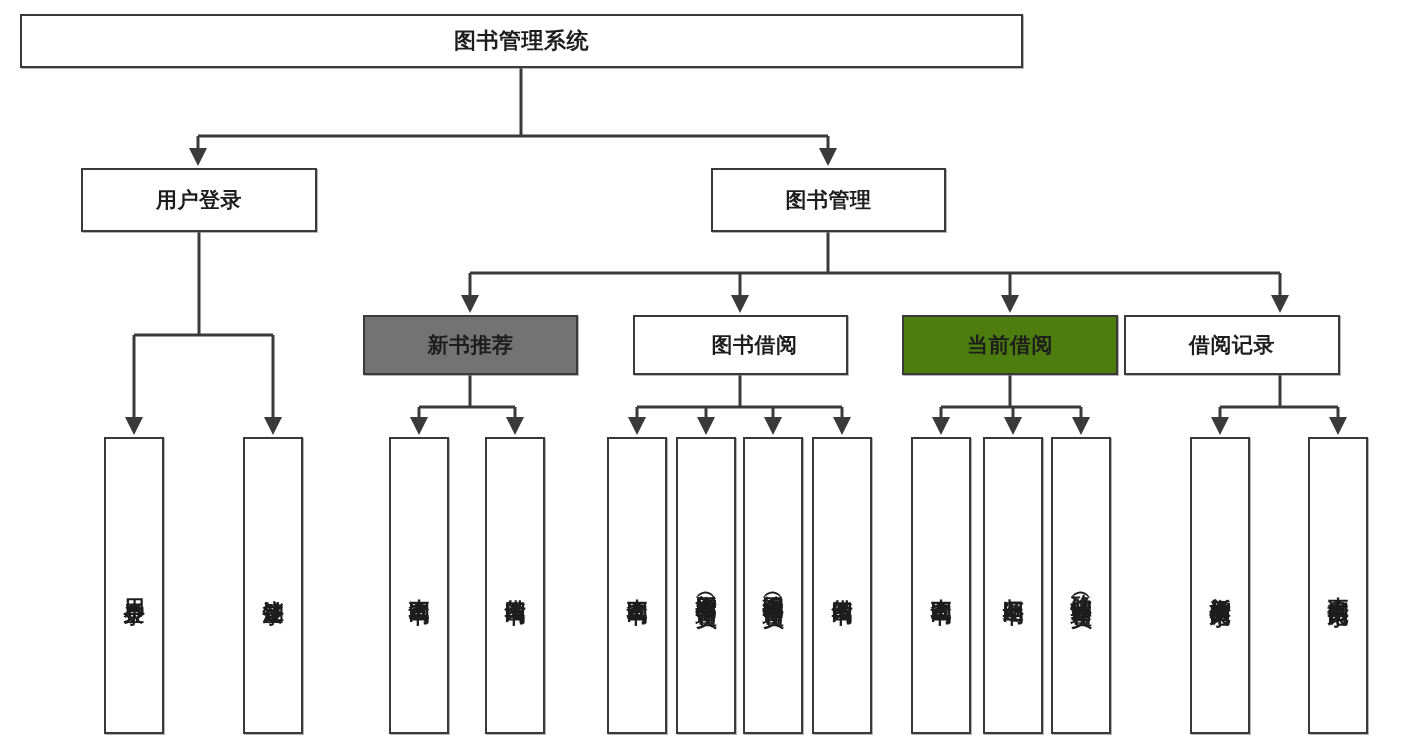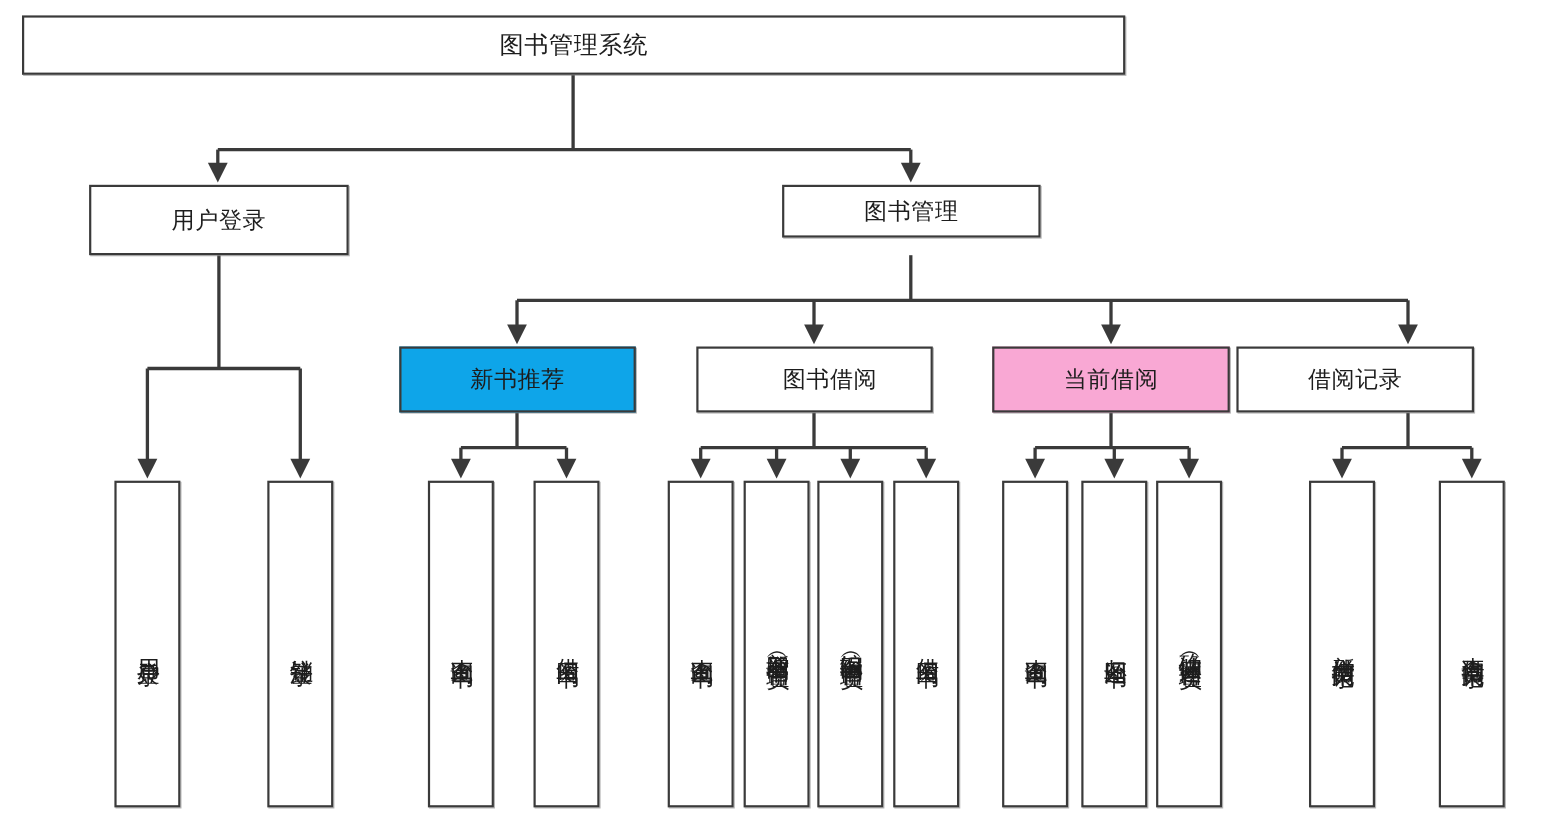--- a/index.html
+++ b/index.html
@@ -32,20 +32,21 @@
   .node-box {
     position: absolute;
     box-sizing: border-box;
     background: #ffffff;
     border: 2px solid #3a3a3a;
     box-shadow: 1px 1px 0 0 rgba(120,120,120,0.55);
     display: flex;
     align-items: center;
     justify-content: center;
     overflow: hidden;
+    font-weight: bold;
   }
   .node-label {
     color: #1d1d1d;
     white-space: nowrap;
     letter-spacing: 0.5px;
   }
   .node-root .node-label {
     font-size: 22px;
   }
   .node-l2 .node-label {
@@ -136,30 +137,30 @@
       <polygon points="1329,417 1347,417 1338,435" fill="#3a3a3a"></polygon>
     </svg>
 
   <div id="node-layer">
       <div class="node-box node-root" style="left: 20px; top: 14px; width: 1003px; height: 54px; border-color: rgb(58, 58, 58); background: rgb(255, 255, 255);">
         <span class="node-label" style="color: rgb(29, 29, 29);">图书管理系统</span>
       </div>
       <div class="node-box node-l2" style="left: 81px; top: 168px; width: 236px; height: 64px; border-color: rgb(58, 58, 58); background: rgb(255, 255, 255);">
         <span class="node-label" style="color: rgb(29, 29, 29);">用户登录</span>
       </div>
-      <div class="node-box node-l2" style="left: 711px; top: 168px; width: 235px; height: 48px; border-color: rgb(58, 58, 58); background: rgb(255, 255, 255);">
+      <div class="node-box node-l2" style="left: 711px; top: 168px; width: 235px; height: 64px; border-color: rgb(58, 58, 58); background: rgb(255, 255, 255);">
         <span class="node-label" style="color: rgb(29, 29, 29);">图书管理</span>
       </div>
-      <div class="node-box node-l3" style="left: 363px; top: 315px; width: 215px; height: 60px; border-color: rgb(58, 58, 58); background: #0ea5e9;">
+      <div class="node-box node-l3" style="left: 363px; top: 315px; width: 215px; height: 60px; border-color: rgb(58, 58, 58); background: #737373;">
         <span class="node-label" style="color: rgb(29, 29, 29);">新书推荐</span>
       </div>
       <div class="node-box node-l3" style="left: 633px; top: 315px; width: 215px; height: 60px; border-color: rgb(58, 58, 58); background: rgb(255, 255, 255); padding-left: 28px;">
         <span class="node-label" style="color: rgb(29, 29, 29);">图书借阅</span>
       </div>
-      <div class="node-box node-l3" style="left: 902px; top: 315px; width: 216px; height: 60px; border-color: rgb(58, 58, 58); background: #f9a8d4;">
+      <div class="node-box node-l3" style="left: 902px; top: 315px; width: 216px; height: 60px; border-color: rgb(58, 58, 58); background: #4d7c0f;">
         <span class="node-label" style="color: rgb(29, 29, 29);">当前借阅</span>
       </div>
       <div class="node-box node-l3" style="left: 1124px; top: 315px; width: 216px; height: 60px; border-color: rgb(58, 58, 58); background: rgb(255, 255, 255);">
         <span class="node-label" style="color: rgb(29, 29, 29);">借阅记录</span>
       </div>
       <div class="node-box node-leaf" style="left: 104px; top: 437px; width: 60px; height: 297px; border-color: rgb(58, 58, 58); background: rgb(255, 255, 255);">
         <span class="node-label" style="color: rgb(29, 29, 29);">用户登录</span>
       </div>
       <div class="node-box node-leaf" style="left: 243px; top: 437px; width: 60px; height: 297px; border-color: rgb(58, 58, 58); background: rgb(255, 255, 255);">
         <span class="node-label" style="color: rgb(29, 29, 29);">注销登录</span>

